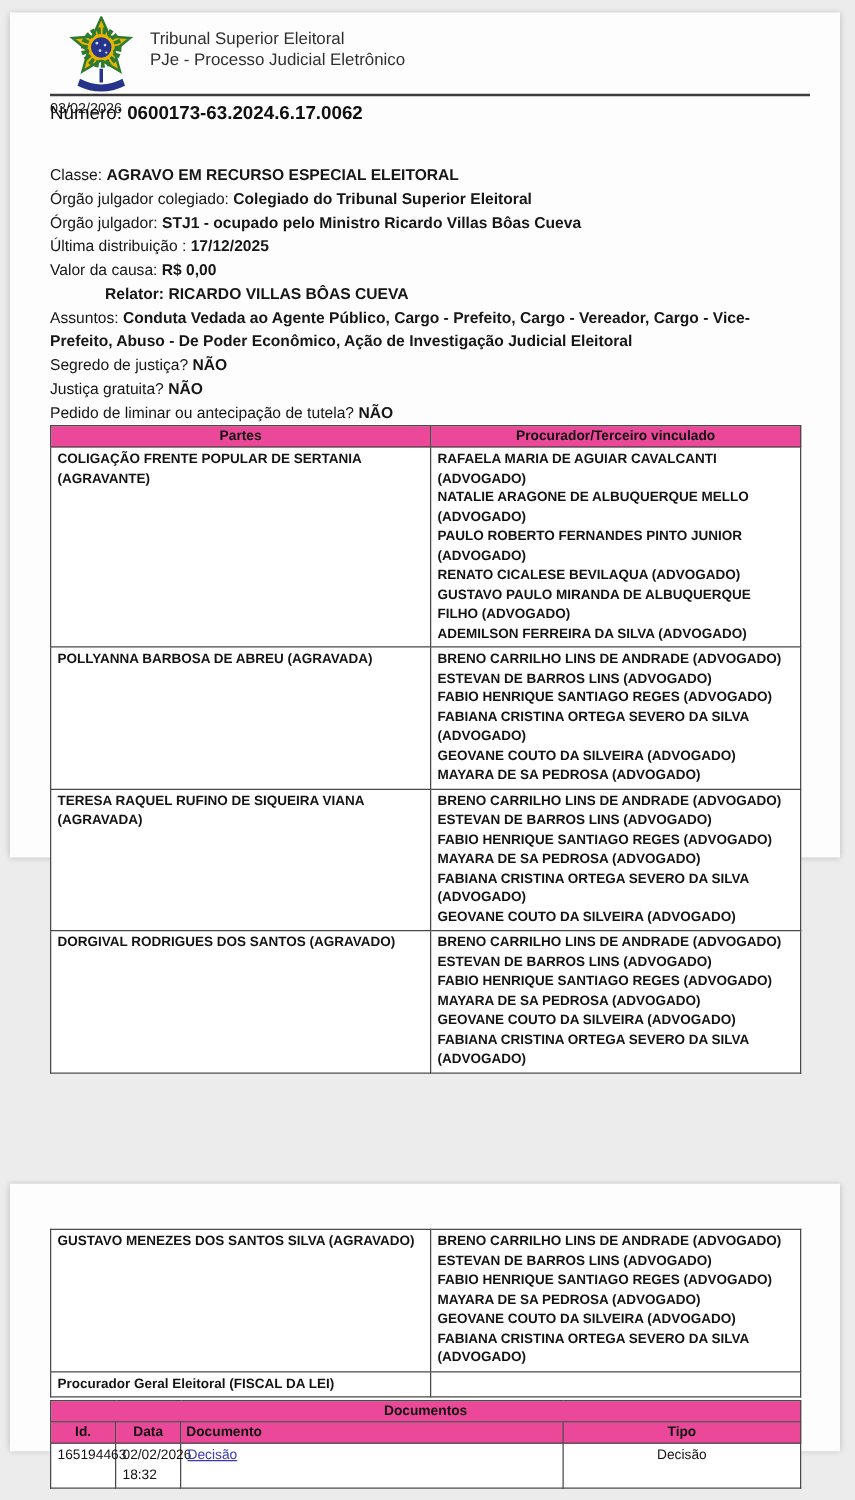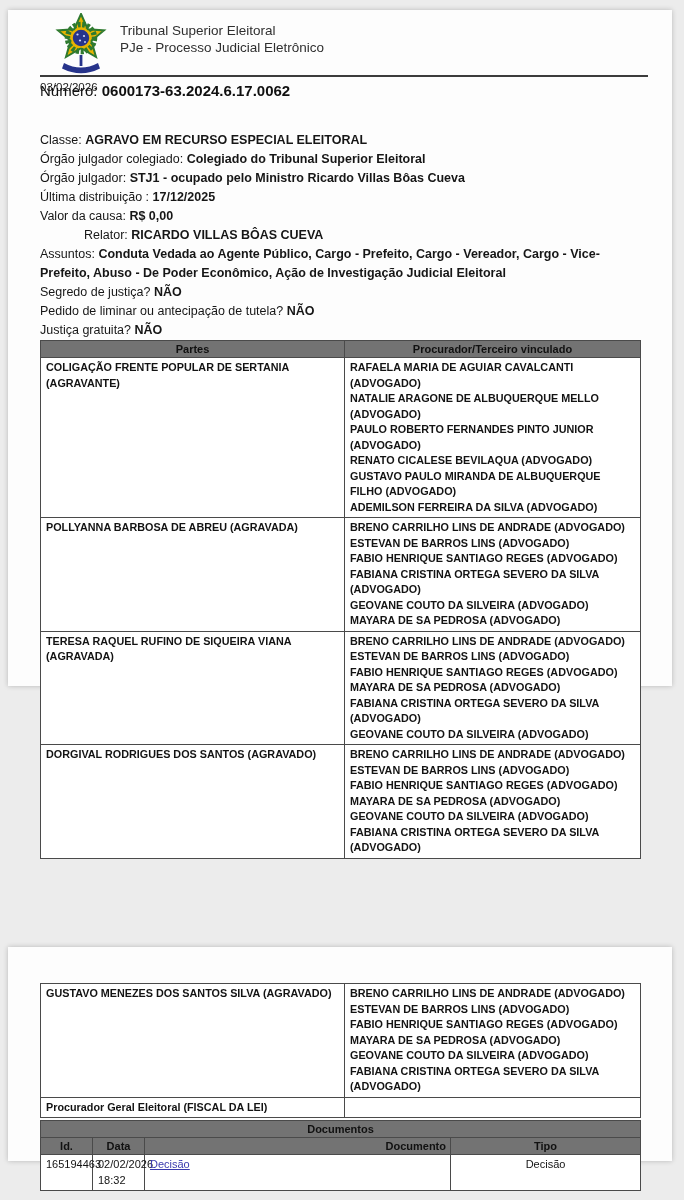--- a/index.html
+++ b/index.html
@@ -20,36 +20,36 @@
   .logo{position:absolute;left:47px;top:3px;}
   .org-block{position:absolute;left:112px;top:12px;font-size:13.5px;line-height:17px;color:#2f2f2f;}
   .rule{position:absolute;left:32px;top:65px;width:608px;border-top:2px solid #3c3c3c;}
   .doc-date{position:absolute;left:32px;top:71px;width:608px;text-align:left;font-size:11.5px;color:#222;}
   .numero{position:absolute;left:32px;top:72px;font-size:15px;color:#101010;}
   .numero .num-val{font-weight:bold;}
 
   
   .fields{position:absolute;left:32px;top:121px;width:606px;font-size:12.5px;line-height:19px;color:#161616;}
   .f-label{font-weight:normal;}
-  .f-label.bold{font-weight:normal;padding-left:44px;}
+  .f-label.bold{font-weight:bold;padding-left:44px;}
   .f-value{font-weight:bold;margin-top:48px;}
 
   
   table{border-collapse:collapse;width:600px;table-layout:fixed;background:#fff;}
   table, th, td{border:1px solid #4a4a4a;}
   table{border-width:1.5px;}
-  th{background:#737373;font-size:11px;padding:2px 4px;color:#111;}
+  th{background:#ec4899;font-size:11px;padding:2px 4px;color:#111;}
   td{font-size:10.8px;line-height:15.5px;padding:2px 5px;vertical-align:top;color:#131313;}
   .parties td{font-weight:bold;}
   .parties-table{position:absolute;left:32px;top:330px;}
   .p2-parties{margin:36px 0 0 32px;}
   .docs-table{margin:2px 0 0 32px;}
   .docs-table .title-cell{text-align:center;font-weight:bold;}
   .docs-table th.h-id,.docs-table th.h-data,.docs-table th.h-tipo{text-align:center;}
-  .docs-table th.h-doc{text-align:right;}
+  .docs-table th.h-doc{text-align:left;}
   .docs-table td{font-weight:normal;font-size:11px;}
   .docs-table td.c-tipo{text-align:center;}
   a.doc-link{color:#3a3aae;text-decoration:underline;}
   .attorneys div{margin:0;}
 </style>
 </head>
 <body>
 
 <div class="page page1">
 
@@ -82,22 +82,22 @@
 
   <div class="fields">
       <div><span class="f-label">Classe: </span><span class="f-value">AGRAVO EM RECURSO ESPECIAL ELEITORAL</span></div>
       <div><span class="f-label">Órgão julgador colegiado: </span><span class="f-value">Colegiado do Tribunal Superior Eleitoral</span></div>
       <div><span class="f-label">Órgão julgador: </span><span class="f-value">STJ1 - ocupado pelo Ministro Ricardo Villas Bôas Cueva</span></div>
       <div><span class="f-label">Última distribuição : </span><span class="f-value">17/12/2025</span></div>
       <div><span class="f-label">Valor da causa: </span><span class="f-value">R$ 0,00</span></div>
       <div><span class="f-label bold">Relator: </span><span class="f-value">RICARDO VILLAS BÔAS CUEVA</span></div>
       <div><span class="f-label">Assuntos: </span><span class="f-value">Conduta Vedada ao Agente Público, Cargo - Prefeito, Cargo - Vereador, Cargo - Vice-Prefeito, Abuso - De Poder Econômico, Ação de Investigação Judicial Eleitoral</span></div>
       <div><span class="f-label">Segredo de justiça? </span><span class="f-value">NÃO</span></div>
+      <div><span class="f-label">Justiça gratuita? </span><span class="f-value">NÃO</span></div>
       <div><span class="f-label">Pedido de liminar ou antecipação de tutela? </span><span class="f-value">NÃO</span></div>
-      <div><span class="f-label">Justiça gratuita? </span><span class="f-value">NÃO</span></div>
     </div>
 
   <table class="parties parties-table">
     <colgroup>
         <col style="width:304px">
         <col style="width:296px">
       </colgroup>
     <thead>
       <tr>
         <th>Partes</th>

